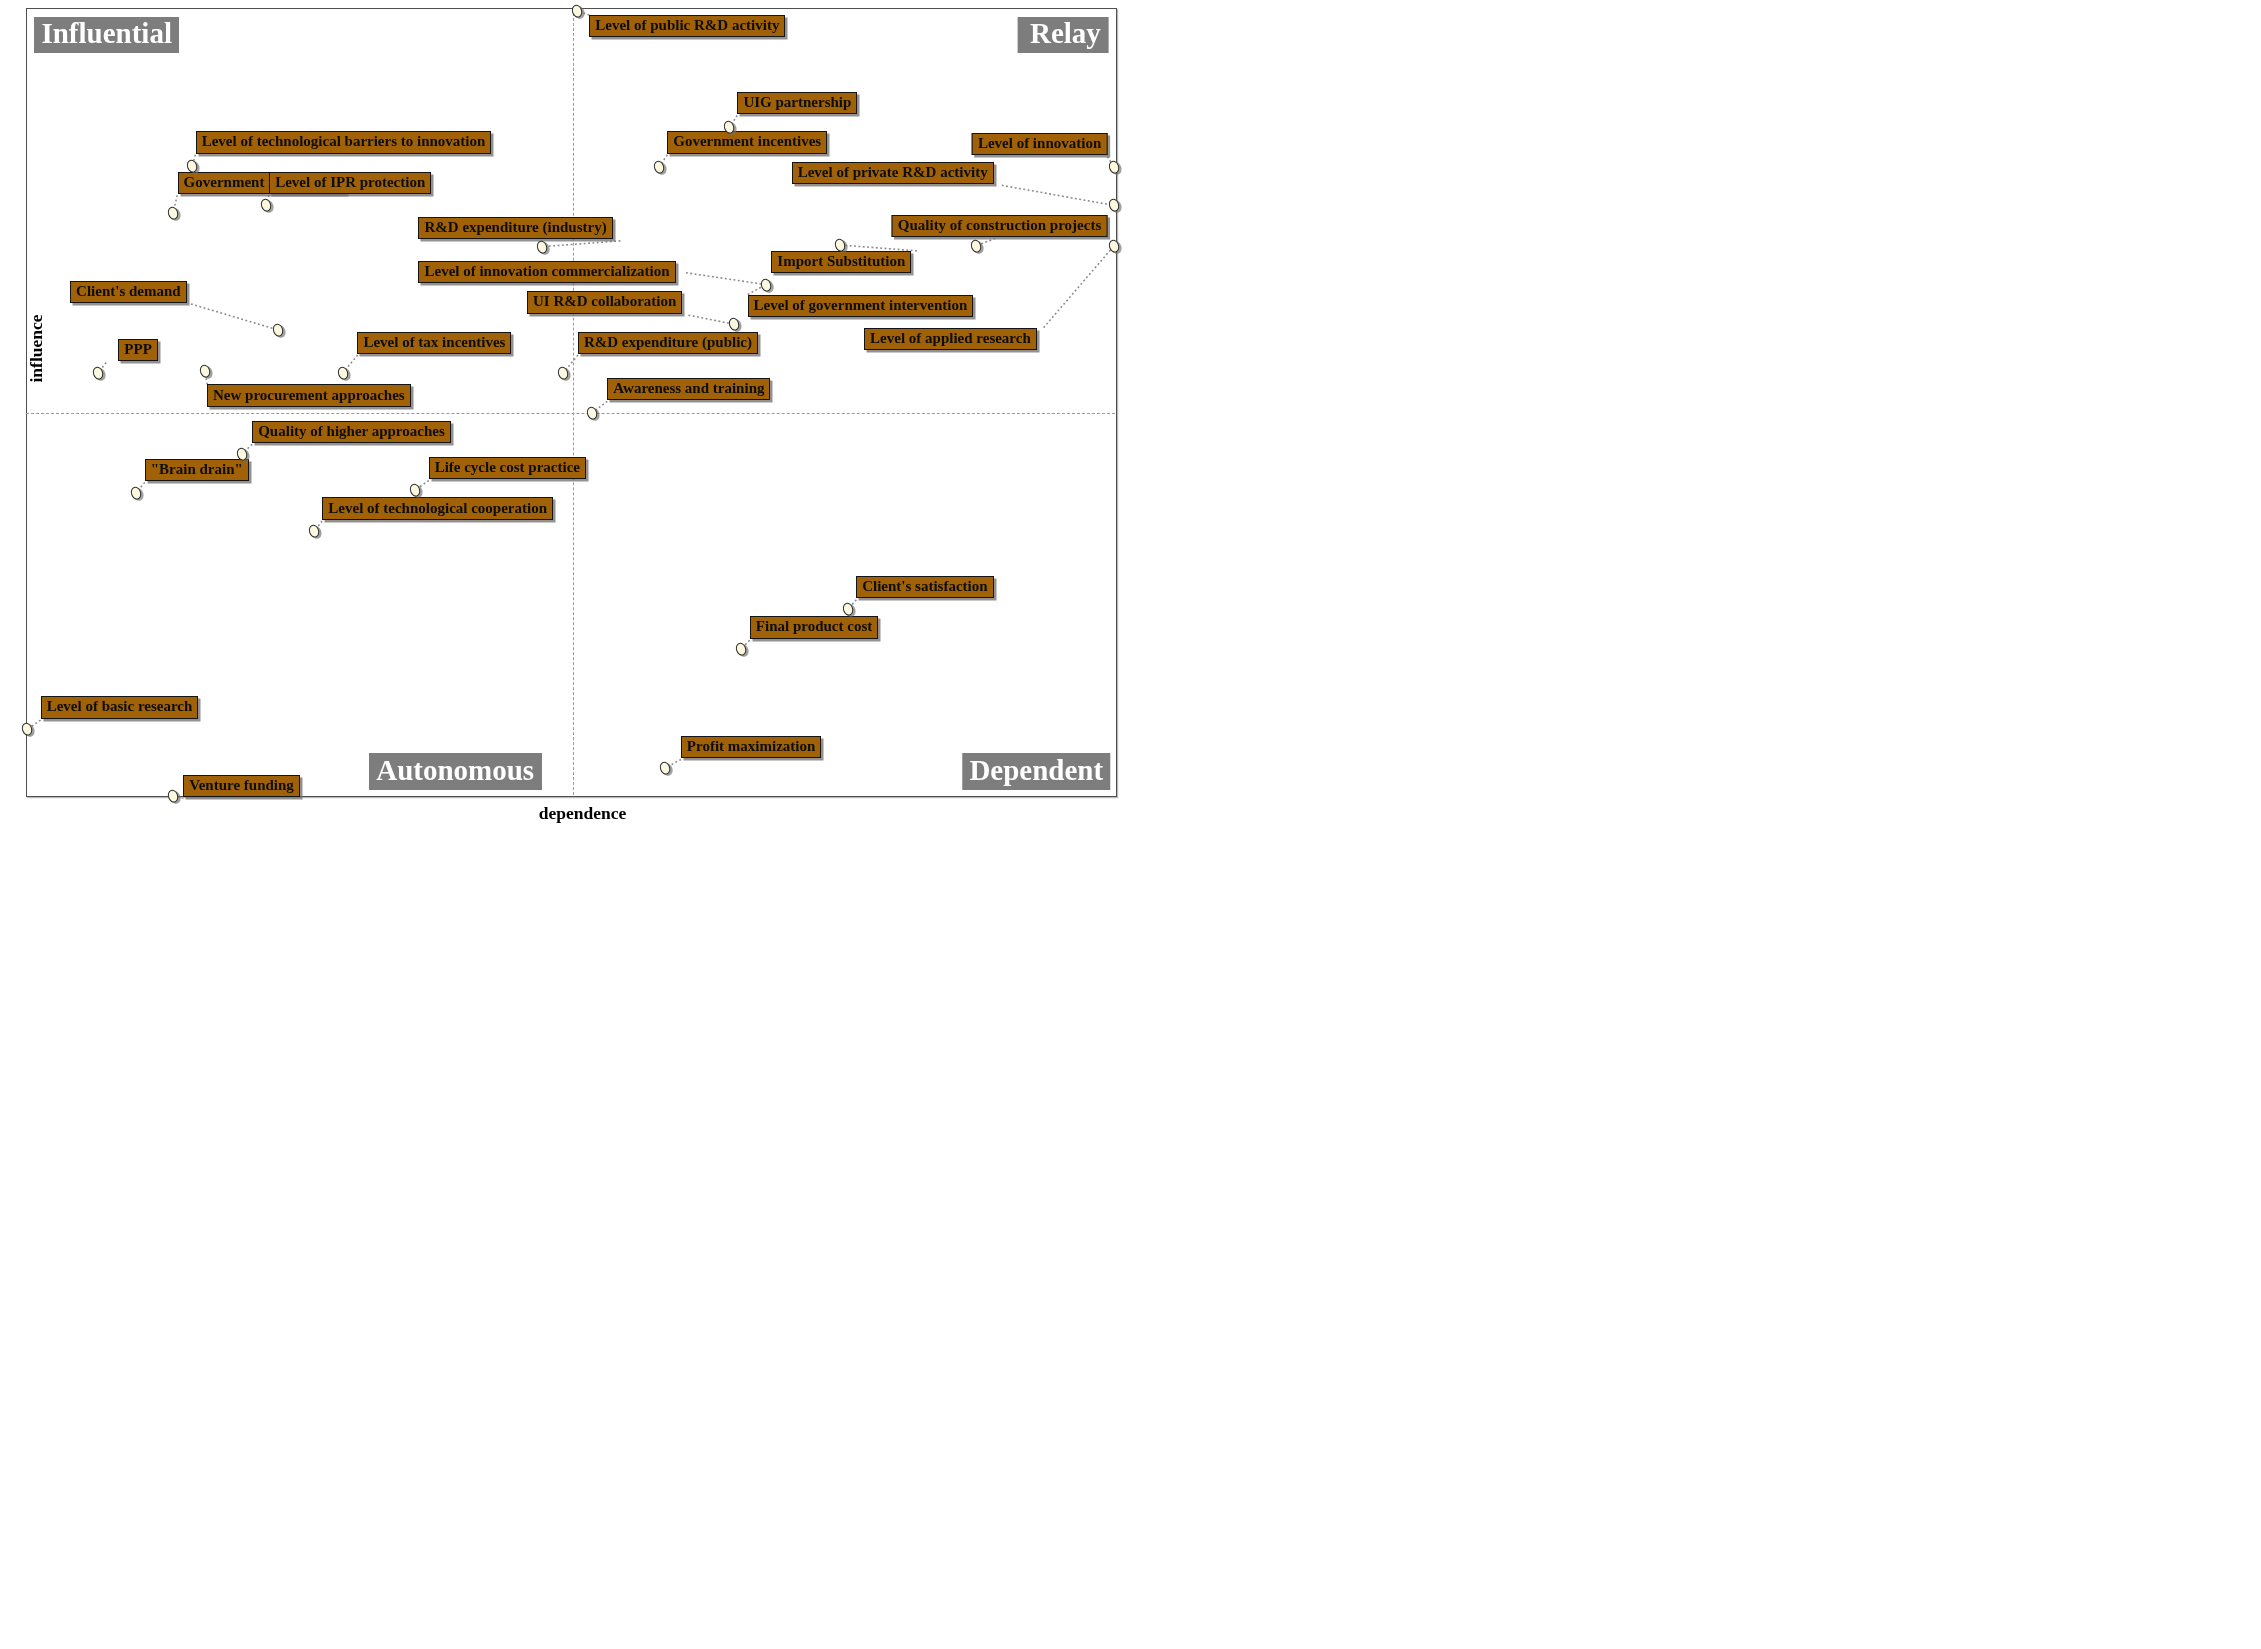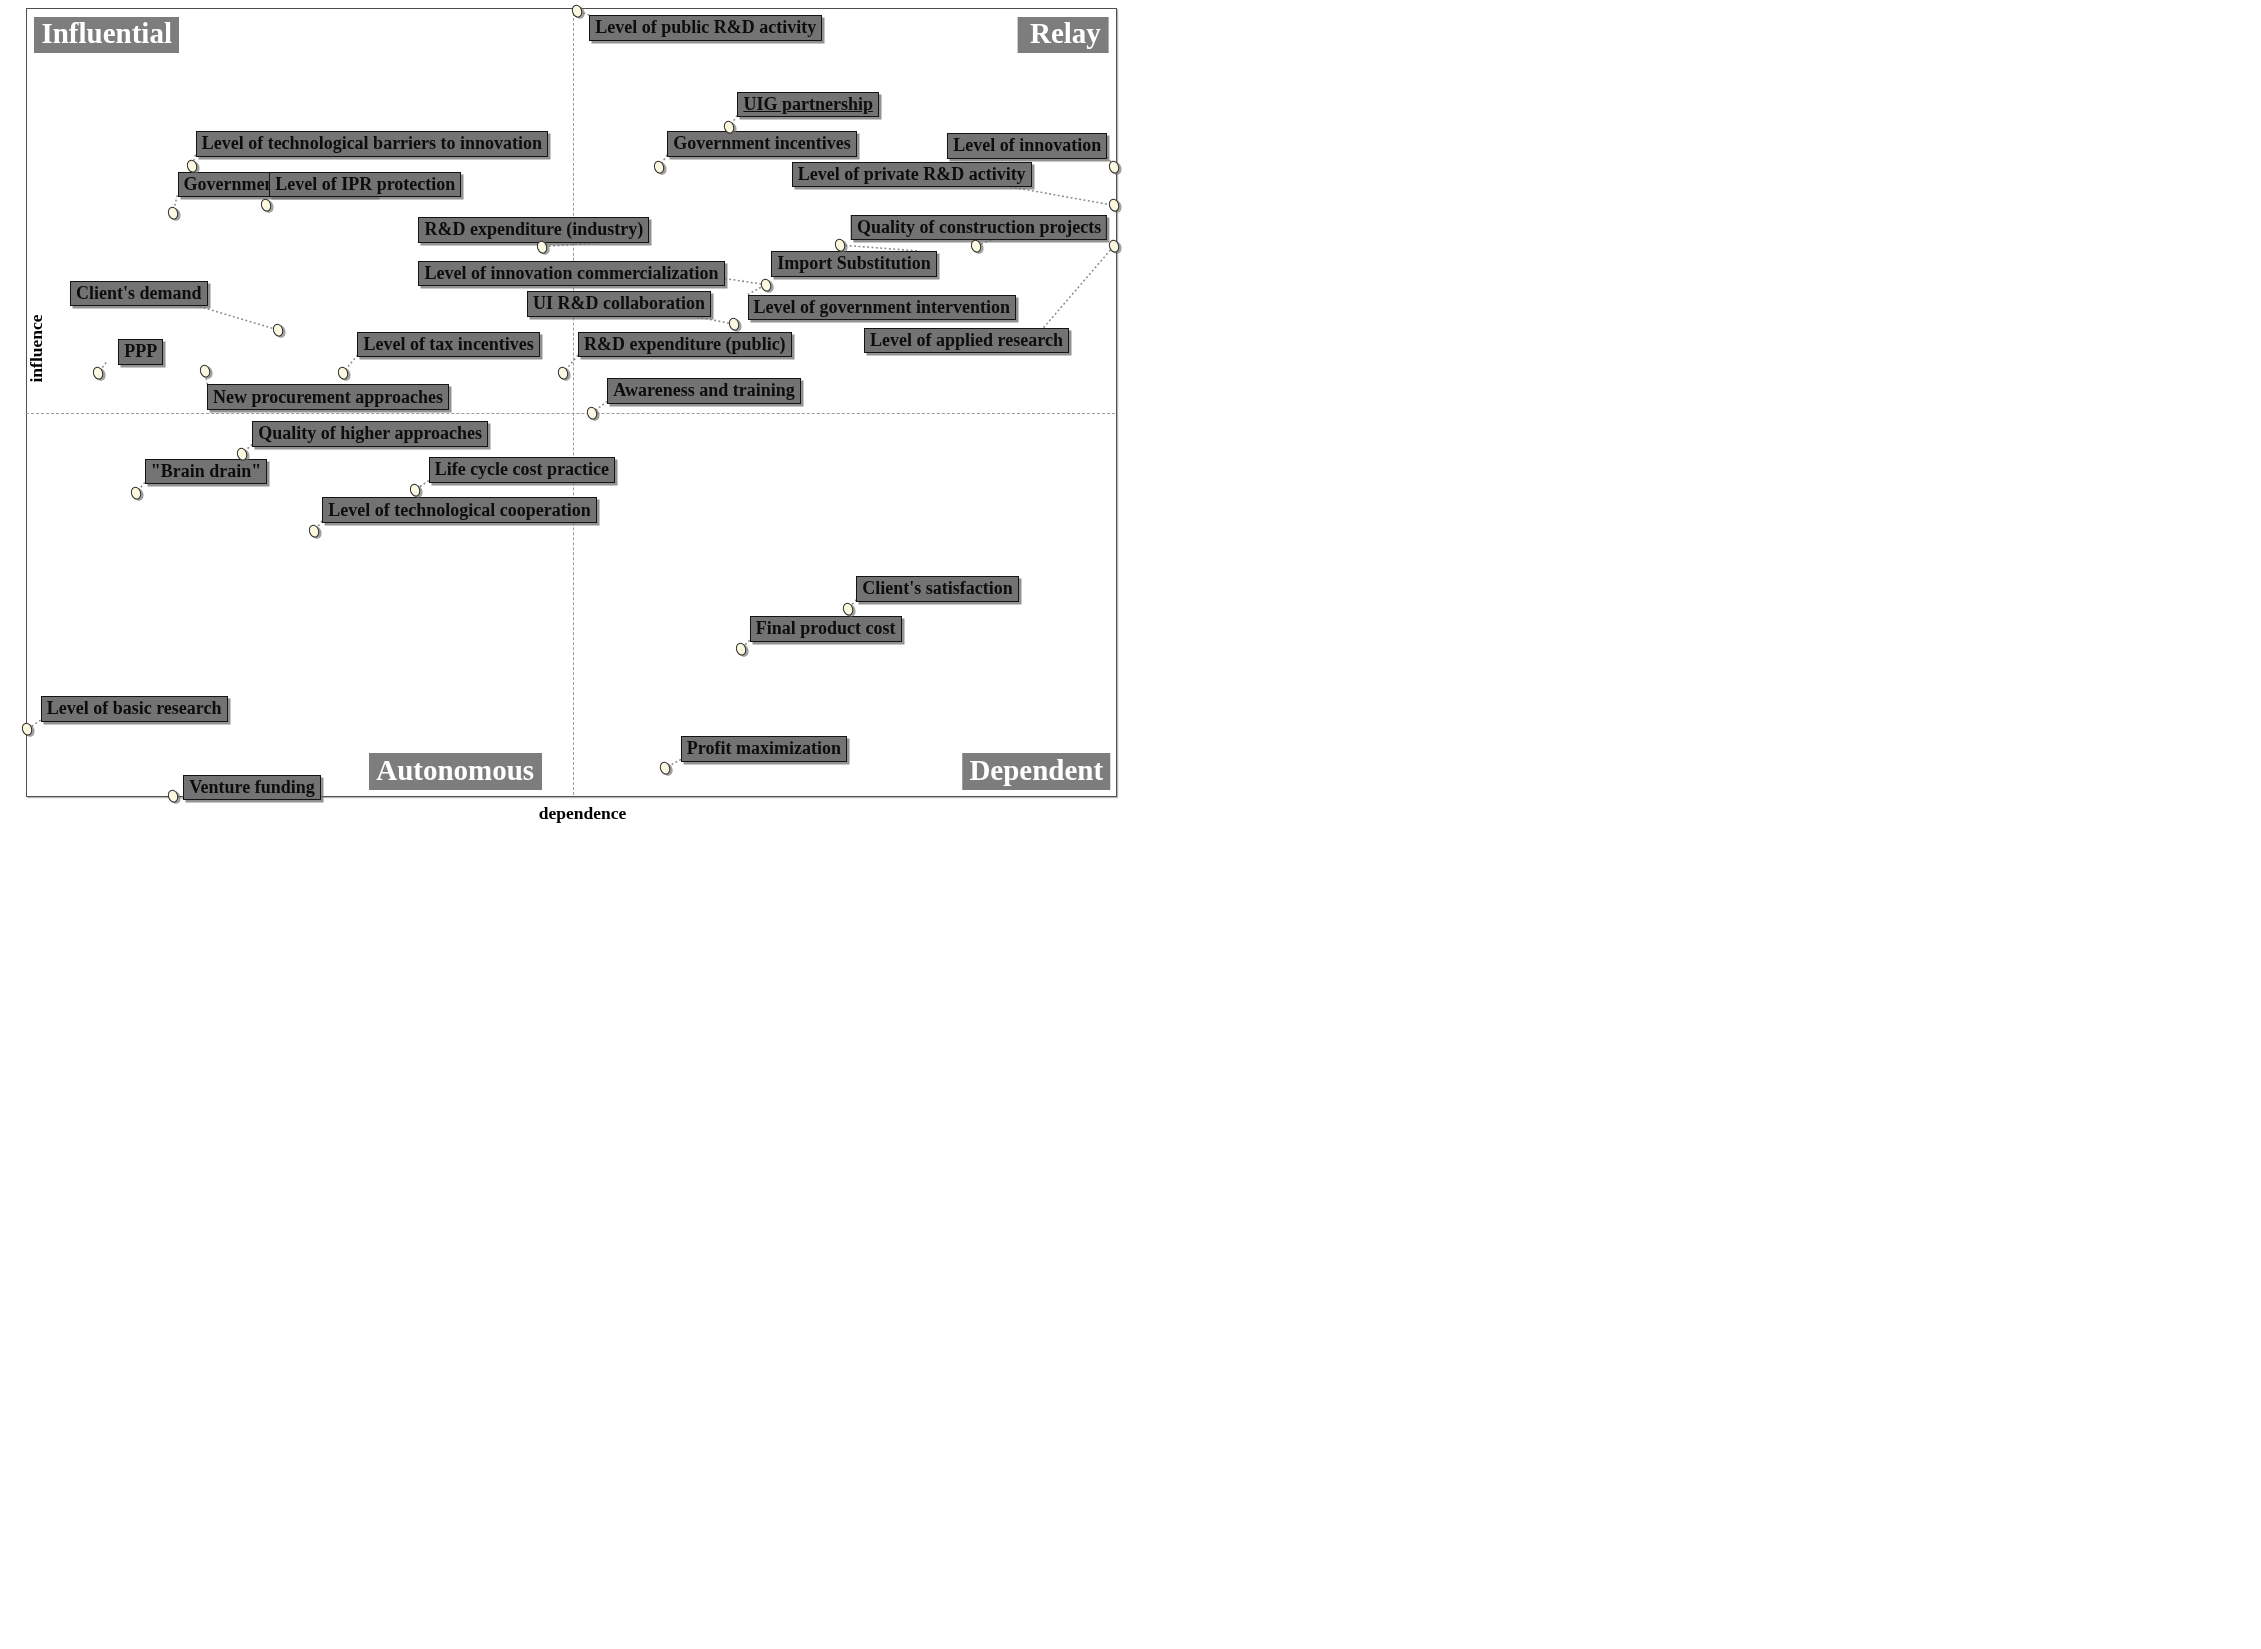--- a/index.html
+++ b/index.html
@@ -15,23 +15,23 @@
     position:absolute;top:1.0%;height:95.4%;left:50.7%;width:0;
     border-left:1.2px dashed #9a9a9a;
   }
   .crosshair-h{
     position:absolute;left:2.3%;width:96.3%;top:50.1%;height:0;
     border-top:1.2px dashed #9a9a9a;
   }
   svg.connectors{position:absolute;left:0;top:0;width:100%;height:100%;}
   .node-label{
     position:absolute;white-space:nowrap;
-    background:#737373;border:1.2px solid #141414;
+    background:#a16207;border:1.2px solid #141414;
     box-shadow:2.5px 2.5px 0 rgba(110,110,110,0.75);
-    color:#0d0d0d;font-weight:bold;font-size:18px;line-height:1.15;
+    color:#0d0d0d;font-weight:bold;font-size:15px;line-height:1.15;
     padding:1.2px 5px 1.9px 5px;z-index:3;
   }
   .node-label.anchor-tr{transform:translateX(-100%);}
   .node-marker{
     position:absolute;width:8px;height:10.6px;border-radius:50%;
     background:#fbf8df;border:1.6px solid #2e2e2e;
     box-shadow:1.9px 1.9px 0 rgba(110,110,110,0.65);
     transform:translate(-50%,-50%) rotate(-18deg);z-index:4;
   }
   .quadrant-label{
@@ -95,21 +95,21 @@
 
   <div id="quadrants">
       <div class="quadrant-label" style="left: 3%; top: 2%;">Influential</div>
       <div class="quadrant-label anchor-tr" style="left: 98%; top: 2%; padding-left: 12px;">Relay</div>
       <div class="quadrant-label" style="left: 32.6%; top: 91.3%;">Autonomous</div>
       <div class="quadrant-label anchor-tr" style="left: 98.2%; top: 91.3%;">Dependent</div>
     </div>
   <div id="nodes">
       <div class="node-label" style="left: 52.1%; top: 1.8%;">Level of public R&amp;D activity</div>
       <div class="node-marker" style="left: 51%; top: 1.3%;"></div>
-      <div class="node-label" style="left: 65.2%; top: 11.1%; text-decoration: underline;">UIG partnership</div>
+      <div class="node-label" style="left: 65.2%; top: 11.1%;">UIG partnership</div>
       <div class="node-marker" style="left: 64.5%; top: 15.4%;"></div>
       <div class="node-label" style="left: 59%; top: 15.9%;">Government incentives</div>
       <div class="node-marker" style="left: 58.3%; top: 20.2%;"></div>
       <div class="node-label anchor-tr" style="left: 97.9%; top: 16.1%;">Level of innovation</div>
       <div class="node-marker" style="left: 98.5%; top: 20.2%;"></div>
       <div class="node-label" style="left: 70%; top: 19.6%;">Level of private R&amp;D activity</div>
       <div class="node-marker" style="left: 98.5%; top: 24.9%;"></div>
       <div class="node-label" style="left: 17.3%; top: 15.9%;">Level of technological barriers to innovation</div>
       <div class="node-marker" style="left: 17%; top: 20.1%;"></div>
       <div class="node-label" style="left: 15.7%; top: 20.8%;">Government regulations</div>

